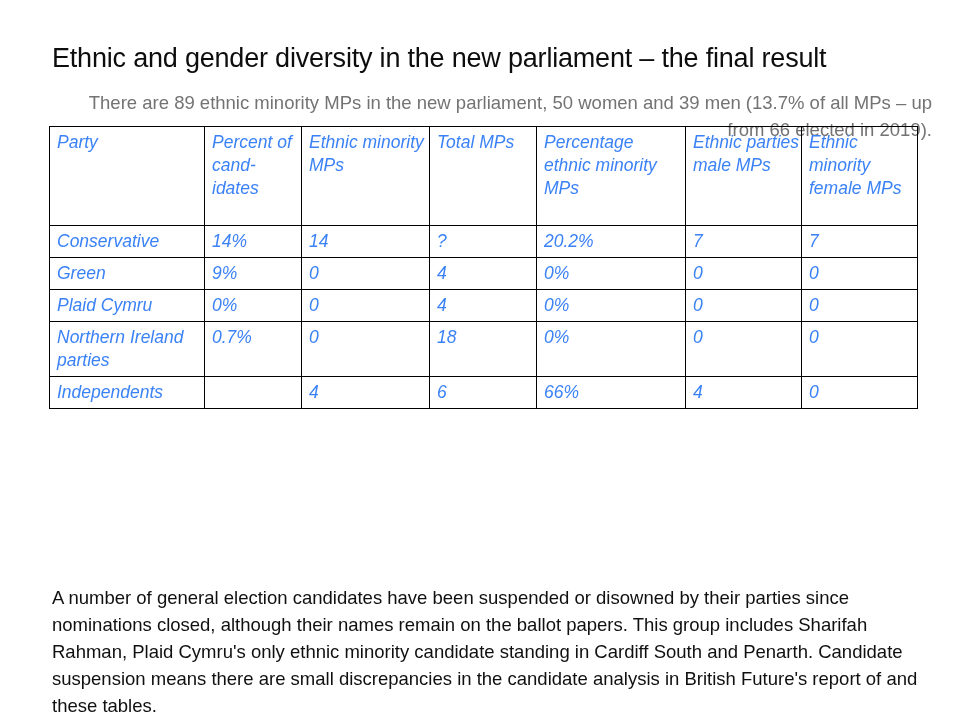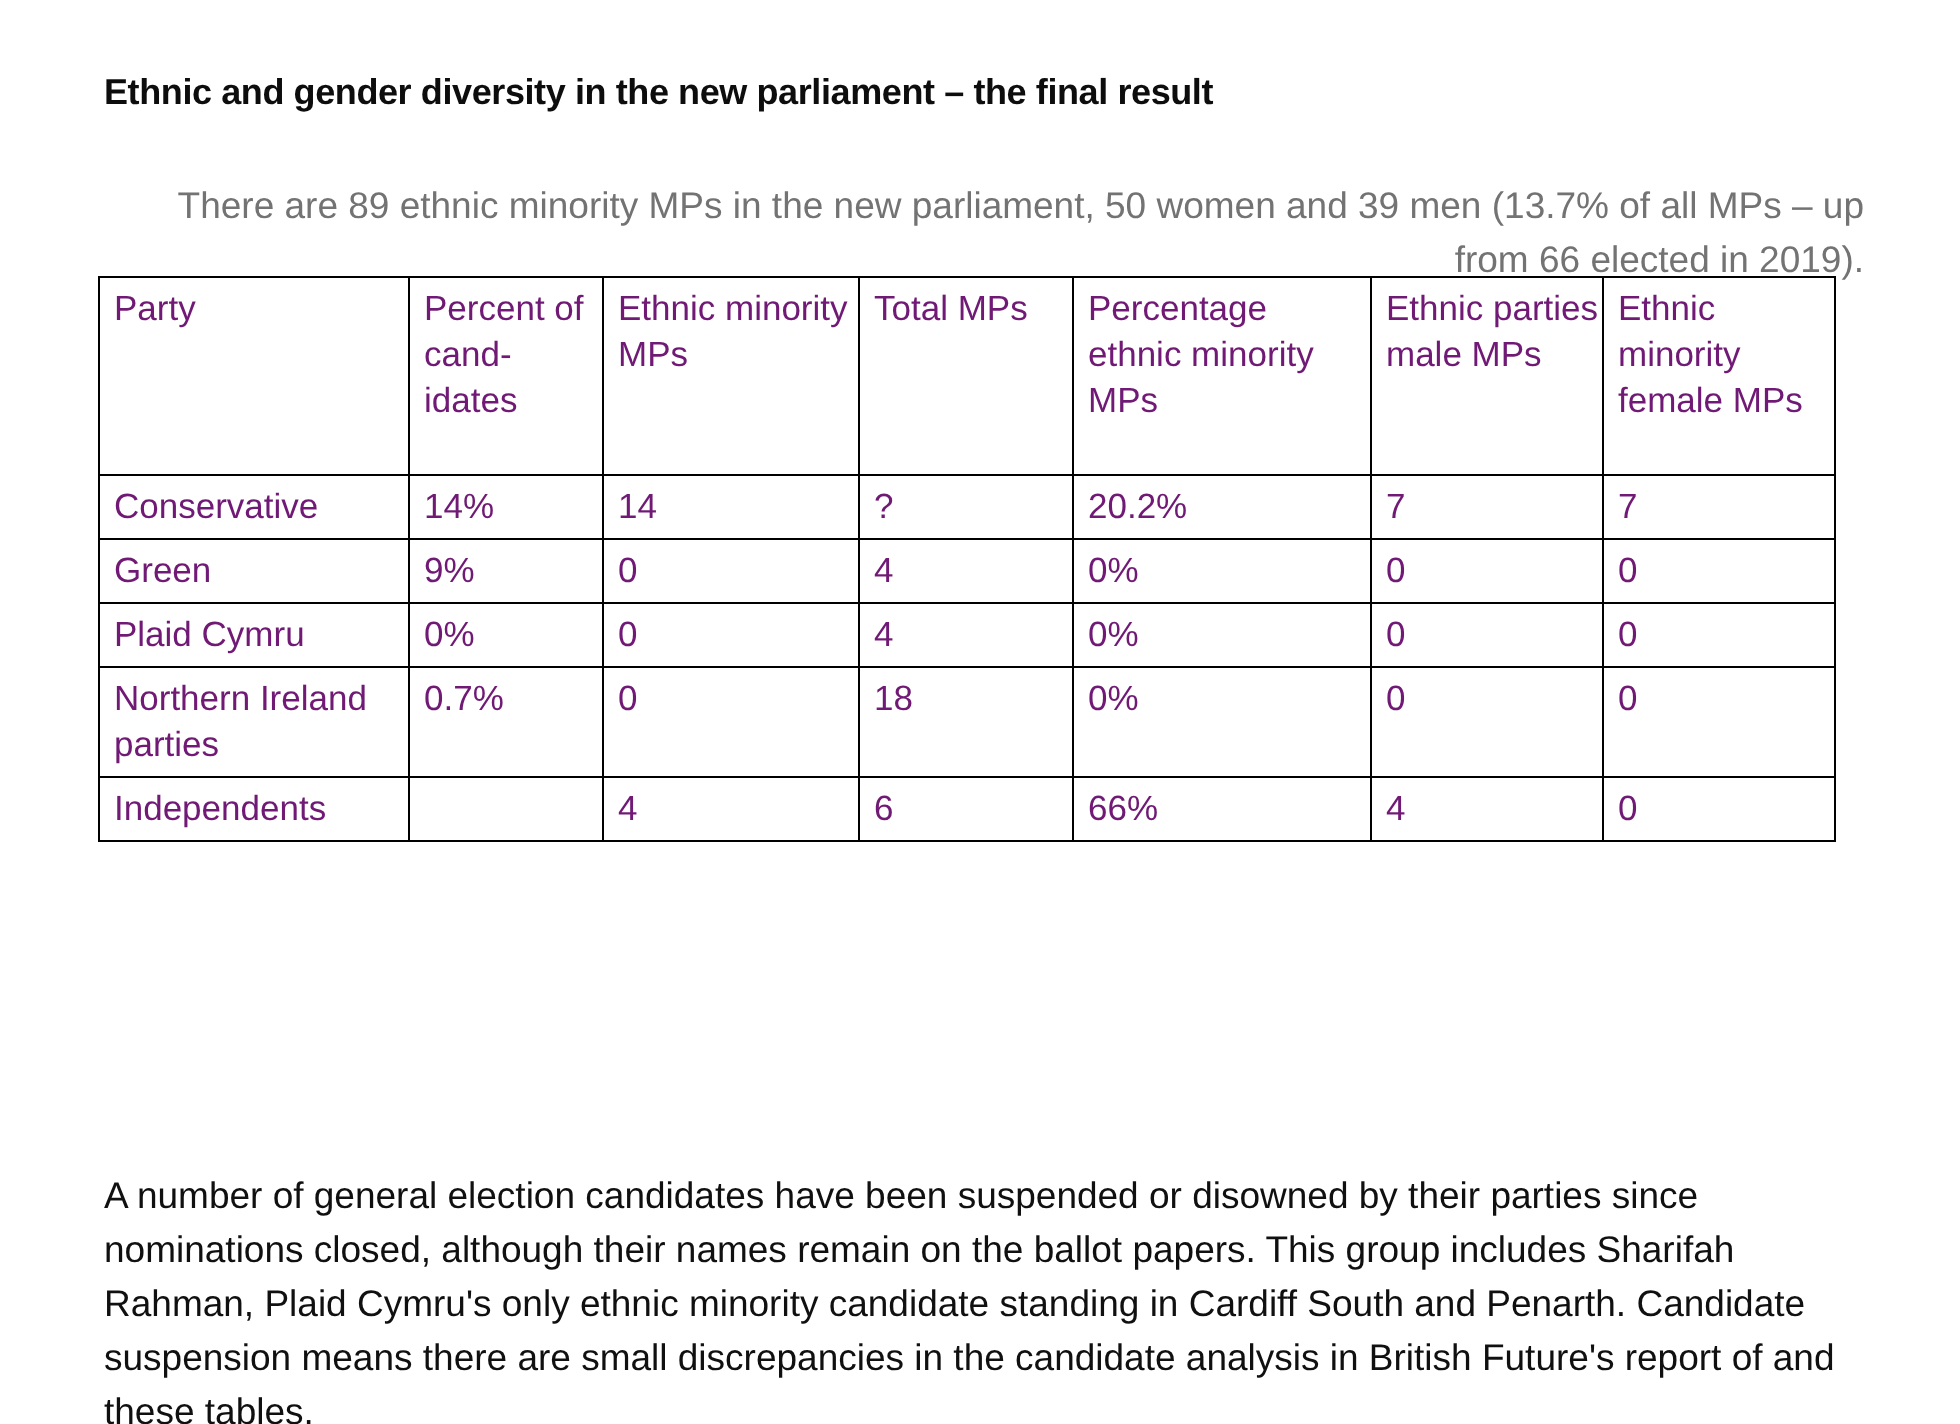--- a/index.html
+++ b/index.html
@@ -19,45 +19,46 @@
     width: 980px;
     height: 712px;
     box-sizing: border-box;
     padding: 0;
   }
   .title {
     position: absolute;
     left: 52px;
     top: 24px;
     width: 890px;
-    font-size: 18px;
-    font-weight: bold;
+    font-size: 27px;
+    font-weight: normal;
     letter-spacing: -0.2px;
     line-height: 1.2;
     color: #0d0d0d;
   }
   .intro {
     position: absolute;
     left: 52px;
     top: 70px;
     width: 880px;
     font-size: 18.5px;
     line-height: 27px;
     color: #737373;
     text-align: right;
   }
   table.data {
     position: absolute;
     left: 49px;
-    top: 138px;
+    top: 126px;
     width: 868px;
     border-collapse: collapse;
     table-layout: fixed;
     font-size: 17.5px;
-    color: #701a75;
+    color: #3b82f6;
+    font-style: italic;
   }
   table.data col.c0 { width: 155px; }
   table.data col.c1 { width: 97px; }
   table.data col.c2 { width: 128px; }
   table.data col.c3 { width: 107px; }
   table.data col.c4 { width: 149px; }
   table.data col.c5 { width: 116px; }
   table.data col.c6 { width: 116px; }
 
   table.data th,

